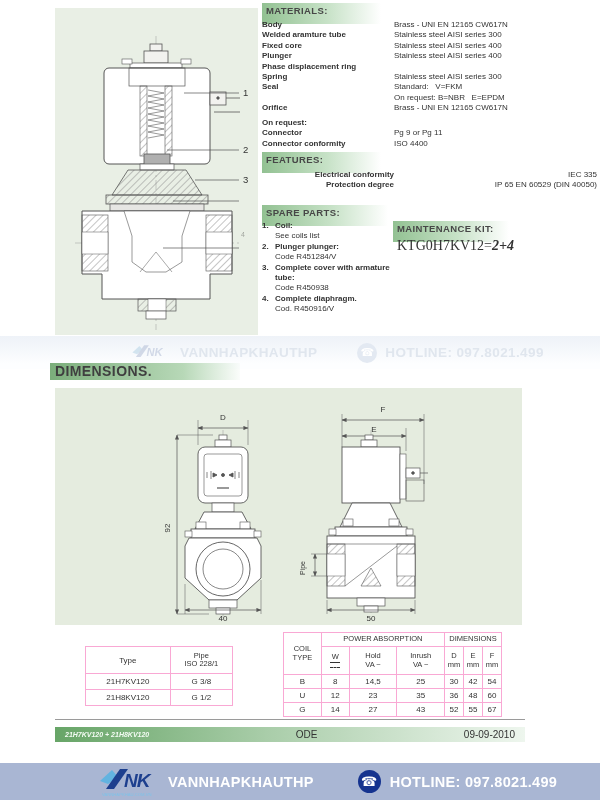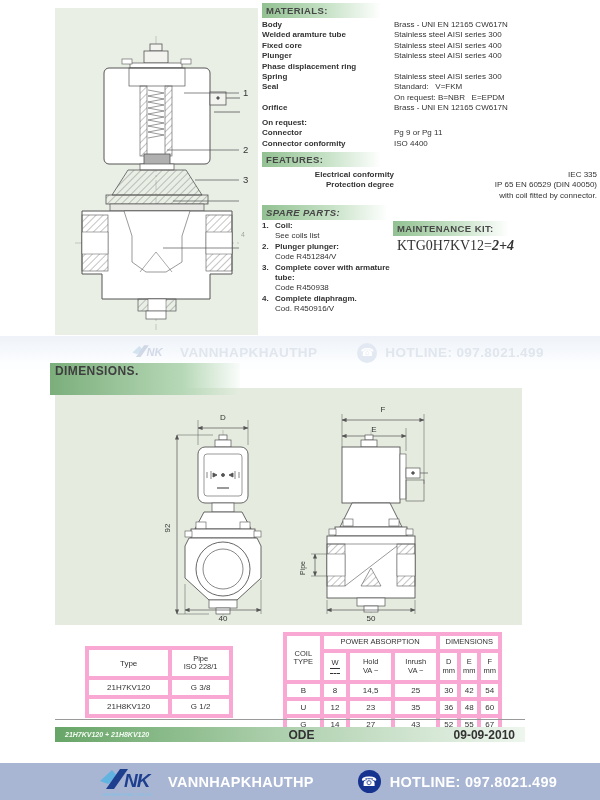--- a/index.html
+++ b/index.html
@@ -1,19 +1,19 @@
 <!DOCTYPE html>
 <html><head>
 <meta charset="utf-8">
 <style>
   html,body{margin:0;padding:0;background:#ffffff;font-family:"Liberation Sans",sans-serif;color:#333;}
   #page{position:relative;width:600px;height:800px;background:#fff;overflow:hidden;}
 
   
-  .strip{position:absolute;font-weight:bold;font-size:9.5px;color:#474747;height:15px;line-height:15px;
+  .strip{position:absolute;font-weight:bold;font-size:9.5px;color:#474747;height:21px;line-height:15px;
          padding-left:4px;letter-spacing:.4px;
          background:linear-gradient(90deg,#92c192 0%,#c7e2c7 55%,rgba(233,243,233,0) 100%);}
 
   
   .card-top{position:absolute;left:55px;top:8px;width:203px;height:327px;background:#e9efe5;}
 
   
   .kvs{position:absolute;left:262px;width:335px;}
   .kv{display:flex;font-size:8px;line-height:10.4px;}
   .kv .k{width:132px;font-weight:bold;flex:none;}
@@ -32,46 +32,46 @@
   
   .wm-band{position:absolute;left:0;top:336px;width:600px;height:33px;
            background:linear-gradient(180deg,#eef2f8 0%,#fdfeff 85%);
            display:flex;align-items:center;}
   .wm-logo{margin-left:130px;opacity:.4;}
   .wm-brand,.wm-hotline{font-weight:bold;font-size:13.5px;color:#e0e6ee;letter-spacing:.4px;}
   .wm-brand{margin-left:10px;}
   .wm-phone{margin-left:40px;margin-right:8px;width:20px;height:20px;border-radius:50%;background:#e3e9f2;
             color:#fff;font-size:11px;display:flex;align-items:center;justify-content:center;}
 
-  .dim-strip{position:absolute;left:50px;top:363px;width:185px;height:32px;line-height:17px;
-             font-weight:bold;font-size:12px;color:#3f3f3f;padding-left:5px;letter-spacing:.4px;
+  .dim-strip{position:absolute;left:50px;top:363px;width:185px;height:17px;line-height:17px;
+             font-weight:bold;font-size:14px;color:#3f3f3f;padding-left:5px;letter-spacing:.4px;
              background:linear-gradient(90deg,#7bae7b 0%,#b7d8b7 70%,rgba(227,240,227,.15) 100%);z-index:2;}
 
   .dim-panel{position:absolute;left:55px;top:388px;width:467px;height:237px;background:#e5ecdf;}
 
   
   table{border-collapse:collapse;}
-  td,th{border:4px solid #f9a8d4;font-size:8px;text-align:center;vertical-align:middle;font-weight:normal;padding:0 2px;}
+  td,th{border:1px solid #f9a8d4;font-size:8px;text-align:center;vertical-align:middle;font-weight:normal;padding:0 2px;}
   .type-table{position:absolute;left:85px;top:646px;width:148px;}
   .type-table .hdr td{height:26px;}
   .type-table .row td{height:15px;}
   .coil-table{position:absolute;left:283px;top:632px;width:219px;}
   .coil-table td{height:13px;}
   .coil-table .sub td{height:27px;}
   .small-hdr{font-size:7.5px;line-height:8.5px;}
   .dc-symbol{width:10px;height:4px;border-top:1.2px solid #333;border-bottom:1.2px dashed #333;margin:1px auto 0;}
 
   .rule{position:absolute;left:55px;top:719px;width:470px;height:1px;background:#9a9a9a;}
 
   
   .footer-bar{position:absolute;left:55px;top:727px;width:470px;height:15px;
               background:linear-gradient(90deg,#67a567 0%,#a9cda9 45%,#eef6ee 100%);
               display:flex;align-items:center;justify-content:space-between;padding:0 10px;box-sizing:border-box;}
   .footer-bar .fl{font-size:7px;font-weight:bold;font-style:italic;color:#f3fbf3;}
-  .footer-bar .fc,.footer-bar .fr{font-size:12px;font-weight:bold;color:#333;}
+  .footer-bar .fc,.footer-bar .fr{font-size:10px;font-weight:normal;color:#333;}
 
   
   .banner{position:absolute;left:0;top:763px;width:600px;height:37px;background:#a9b6d3;
           display:flex;align-items:center;}
   .banner-logo{margin-left:98px;}
   .banner-brand,.banner-hotline{color:#fff;font-weight:bold;font-size:14.5px;letter-spacing:.3px;}
   .banner-brand{margin-left:6px;}
   .banner-phone{margin-left:44px;margin-right:9px;width:23px;height:23px;border-radius:50%;background:#15338f;
                 color:#fff;font-size:13px;display:flex;align-items:center;justify-content:center;}
 
@@ -201,25 +201,24 @@
     <div class="kv">
         <span class="k">Electrical conformity</span>
         <span class="v">IEC 335</span>
       </div>
     <div class="kv">
         <span class="k">Protection degree</span>
         <span class="v">IP 65 EN 60529 (DIN 40050)</span>
       </div>
     <div class="kv">
         <span class="k"></span>
-        <span class="v">with coil fitted by connector.</span>
-      </div>
-  </div>
-
-  <div class="strip" style="left:262px;top:205px;width:122px;font-style:italic;">SPARE PARTS:</div>
+      </div>
+  </div>
+
+  <div class="strip" style="left:262px;top:205px;width:122px;">SPARE PARTS:</div>
   <div class="sp">
     <div class="sp-item">
         <span class="sp-num">1.</span>
         <span class="sp-name">Coil:</span>
       </div>
     <div class="sp-code">See coils list</div>
     <div class="sp-item">
         <span class="sp-num">2.</span>
         <span class="sp-name">Plunger plunger:</span>
       </div>

